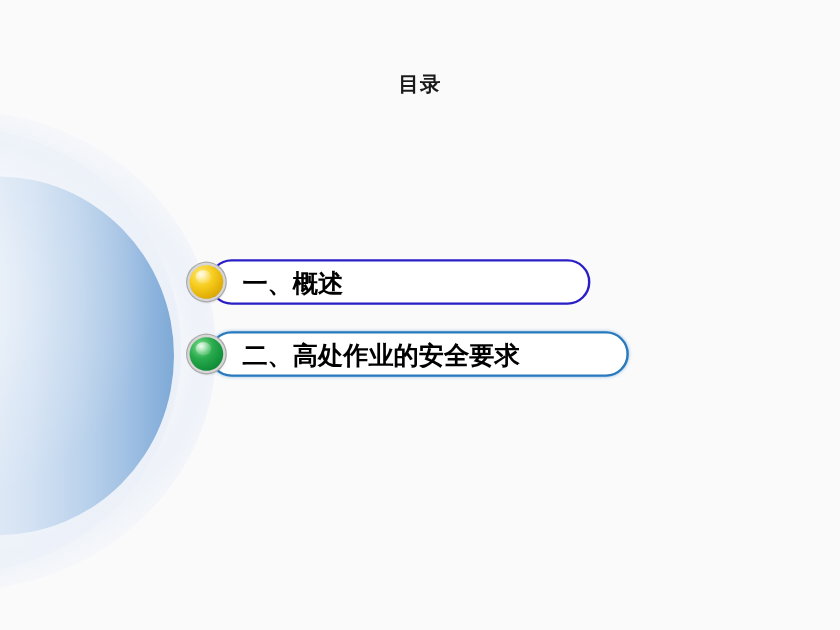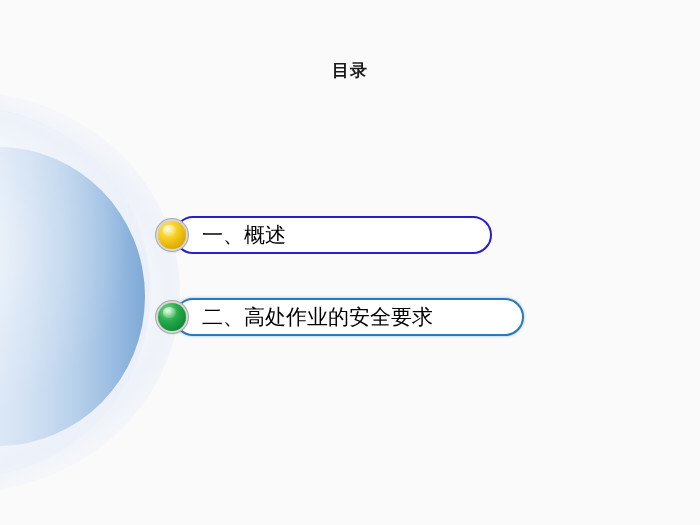--- a/index.html
+++ b/index.html
@@ -103,21 +103,21 @@
   }
 
   .toc-item {
     position: absolute;
     left: 158px;
     height: 40px;
     display: flex;
     align-items: center;
   }
   .toc-item-1 { top: 215px; }
-  .toc-item-2 { top: 275px; margin-top: 22px; }
+  .toc-item-2 { top: 275px; }
   .toc-item-3 { top: 335px; }
 
   
   .bullet {
     position: relative;
     width: 28px;
     height: 28px;
     border-radius: 50%;
     flex: 0 0 auto;
     z-index: 3;
@@ -163,21 +163,21 @@
     width: 350px;
     border-color: #2879bd;
     border-width: 2px;
     box-shadow: 0 0 3px rgba(60,140,210,0.55);
   }
   .pill-3 { width: 334px; border-color: #2a1ec6; }
 
   .pill-text {
     font-family: "DejaVu Serif", "Liberation Serif", serif;
     font-size: 21px;
-    font-weight: 400;
+    font-weight: 700;
     color: #000000;
     white-space: nowrap;
     line-height: 1;
   }
 </style>
 </head>
 <body>
 
 <div class="slide">
 

